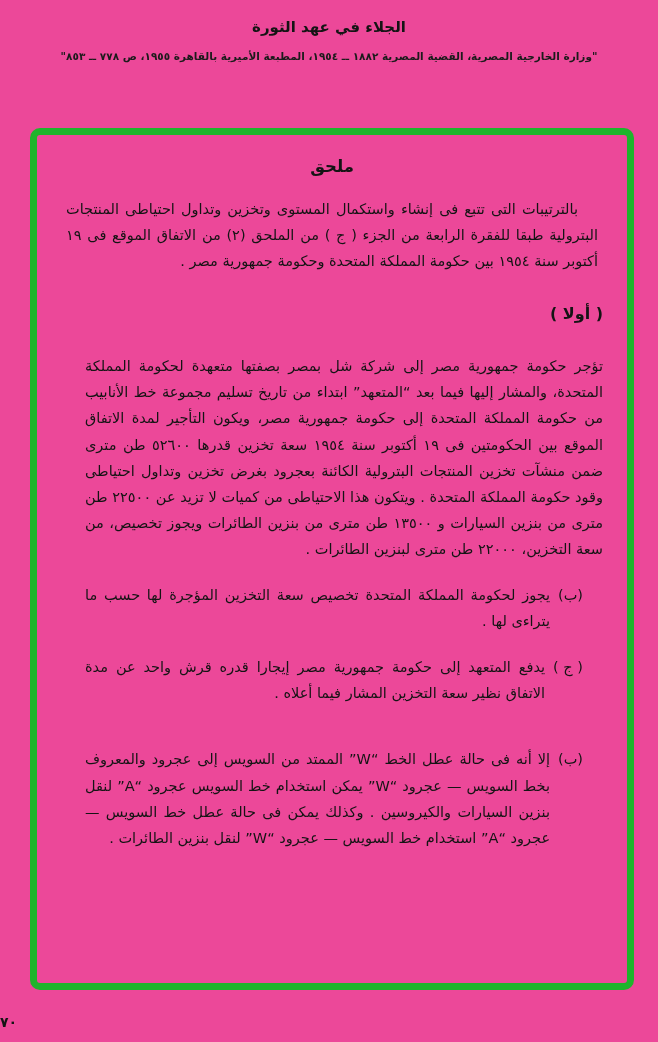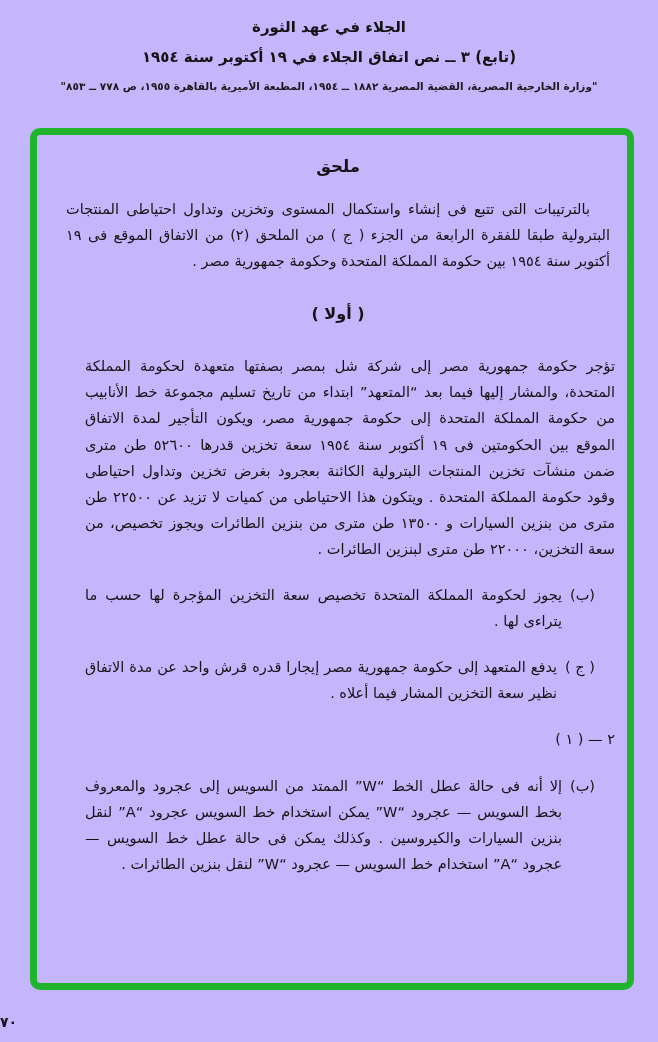--- a/index.html
+++ b/index.html
@@ -1,54 +1,53 @@
 <!DOCTYPE html>
 <html lang="ar"><head>
 <meta charset="utf-8">
 <style>
   html,body { margin:0; padding:0; background:#e9e9e4; }
   .page {
     position:relative;
     width:658px; height:1042px;
     margin:0 auto;
-    background:#c4b5fd;
+    background:#ec4899;
     font-family:"DejaVu Sans", sans-serif;
     color:#141414;
     overflow:hidden;
   }
   .page-header { text-align:center; padding-top:18px; direction:rtl; }
   .h-title   { font-size:15px; font-weight:bold; letter-spacing:0.3px; }
   .h-subtitle{ font-size:15px; font-weight:bold; margin-top:12px; }
   .h-source  { font-size:10.5px; font-weight:bold; margin-top:14px; color:#1b1b1b; }
 
   .annex-box {
     position:absolute;
     left:30px; top:128px;
     width:604px; height:862px;
     box-sizing:border-box;
     border:7px solid #1fb42c;
     border-radius:10px;
-    padding:14px 12px 0 24px;
+    padding:14px 24px 0 24px;
     direction:rtl;
   }
   .annex-title {
     text-align:center;
     font-size:16.5px;
     font-weight:bold;
     margin:8px 0 20px 0;
   }
   .intro {
     font-size:14.5px;
     line-height:1.8;
     text-align:justify;
     text-indent:20px;
     margin:5px;
   }
   .section-heading {
-    text-align:center;
     font-size:16px;
     font-weight:bold;
     margin:30px 0 30px 0;
     letter-spacing:1px;
   }
   .clause {
     display:flex;
     gap:8px;
     font-size:14.5px;
     line-height:1.8;
@@ -69,21 +68,20 @@
     direction:rtl;
   }
 </style>
 </head>
 <body>
 
 <div class="page">
 
   <header class="page-header">
     <div class="h-title">الجلاء في عهد الثورة</div>
-    <div class="h-subtitle">(تابع) ٣ ــ نص اتفاق الجلاء في ١٩ أكتوبر سنة ١٩٥٤</div>
     <div class="h-source">"وزارة الخارجية المصرية، القضية المصرية ١٨٨٢ ــ ١٩٥٤، المطبعة الأميرية بالقاهرة ١٩٥٥، ص ٧٧٨ ــ ٨٥٣"</div>
   </header>
 
   <section class="annex-box" style="border-color: rgb(31, 180, 44);">
     <h2 class="annex-title">ملحق</h2>
 
     <p class="intro">بالترتيبات التى تتبع فى إنشاء واستكمال المستوى وتخزين وتداول احتياطى المنتجات البترولية طبقا للفقرة الرابعة من الجزء ( ج ) من الملحق (٢) من الاتفاق الموقع فى ١٩ أكتوبر سنة ١٩٥٤ بين حكومة المملكة المتحدة وحكومة جمهورية مصر .</p>
 
     <div class="section-heading">( أولا )</div>
 
@@ -95,21 +93,20 @@
       <span class="marker">(ب)</span>
       <span class="text">يجوز لحكومة المملكة المتحدة تخصيص سعة التخزين المؤجرة لها حسب ما يتراءى لها .</span>
     </div>
 
     <div class="clause sub">
       <span class="marker">( ج )</span>
       <span class="text">يدفع المتعهد إلى حكومة جمهورية مصر إيجارا قدره قرش واحد عن مدة الاتفاق نظير سعة التخزين المشار فيما أعلاه .</span>
     </div>
 
     <div class="clause">
-      <span class="marker">٢ — ( ١ )</span>
     </div>
 
     <div class="clause sub">
       <span class="marker">(ب)</span>
       <span class="text">إلا أنه فى حالة عطل الخط “W” الممتد من السويس إلى عجرود والمعروف بخط السويس — عجرود “W” يمكن استخدام خط السويس عجرود “A” لنقل بنزين السيارات والكيروسين . وكذلك يمكن فى حالة عطل خط السويس — عجرود “A” استخدام خط السويس — عجرود “W” لنقل بنزين الطائرات .</span>
     </div>
   </section>
 
   <footer class="page-number">٧٠</footer>
 

